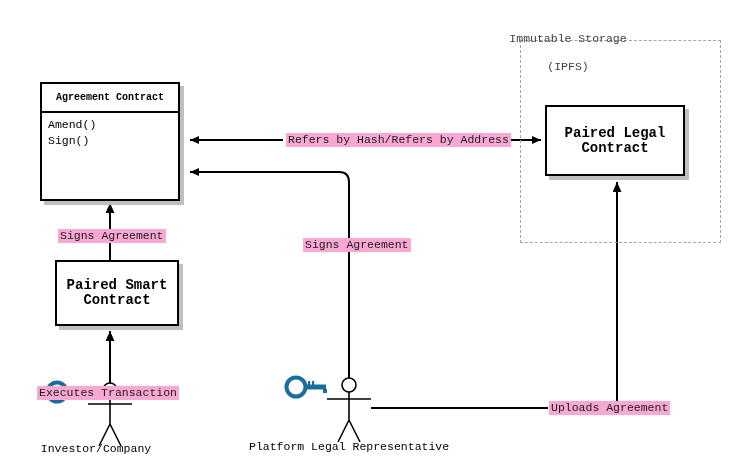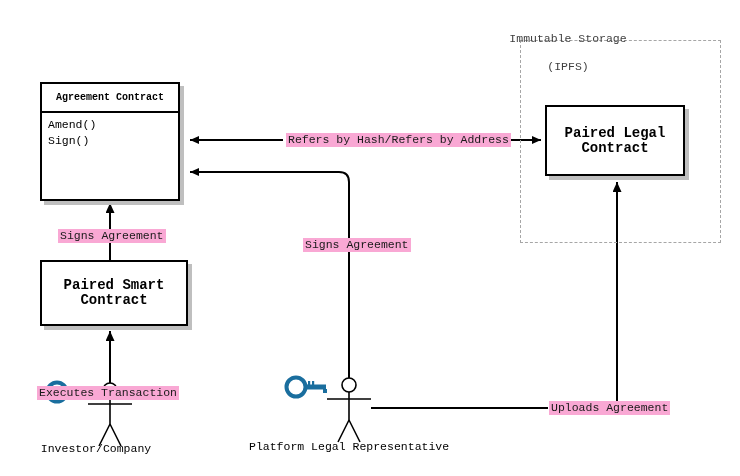--- a/index.html
+++ b/index.html
@@ -206,21 +206,21 @@
     <div>Immutable Storage</div>
     <div style="background:#ffffff; display:inline-block; padding:0 3px;">(IPFS)</div>
   </div>
 
   <div class="uml-box" style="left:40px; top:82px; width:140px; height:119px;">
     <div class="uml-compartment uml-title">Agreement Contract</div>
     <div class="uml-compartment uml-ops" style="height:46px;">Amend()
 Sign()</div>
   </div>
 
-  <div class="plain-box" style="left:40px; top:260px; width:148px; height:66px;">Paired Smart
+  <div class="plain-box" style="left:55px; top:260px; width:124px; height:66px;">Paired Smart
 Contract</div>
 
   <div class="plain-box" style="left:545px; top:105px; width:140px; height:71px;">Paired Legal
 Contract</div>
 
   <div class="edge-label" style="left:286px; top:133px;">Refers by Hash/Refers by Address</div>
 
   <div class="edge-label" style="left:303px; top:238px;">Signs Agreement</div>
 
   <div class="edge-label" style="left:58px; top:229px;">Signs Agreement</div>

